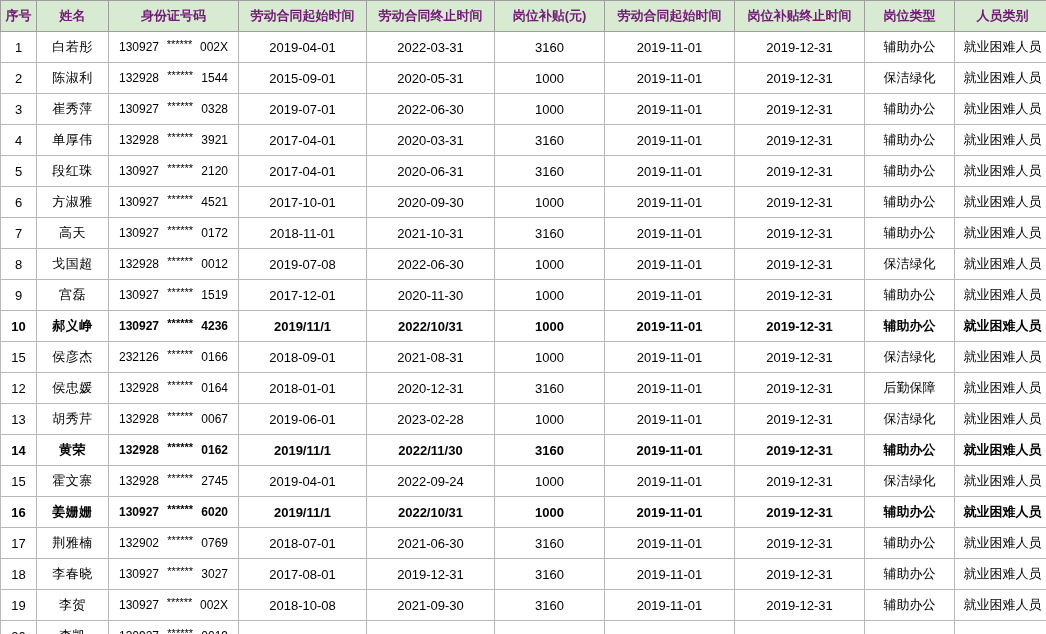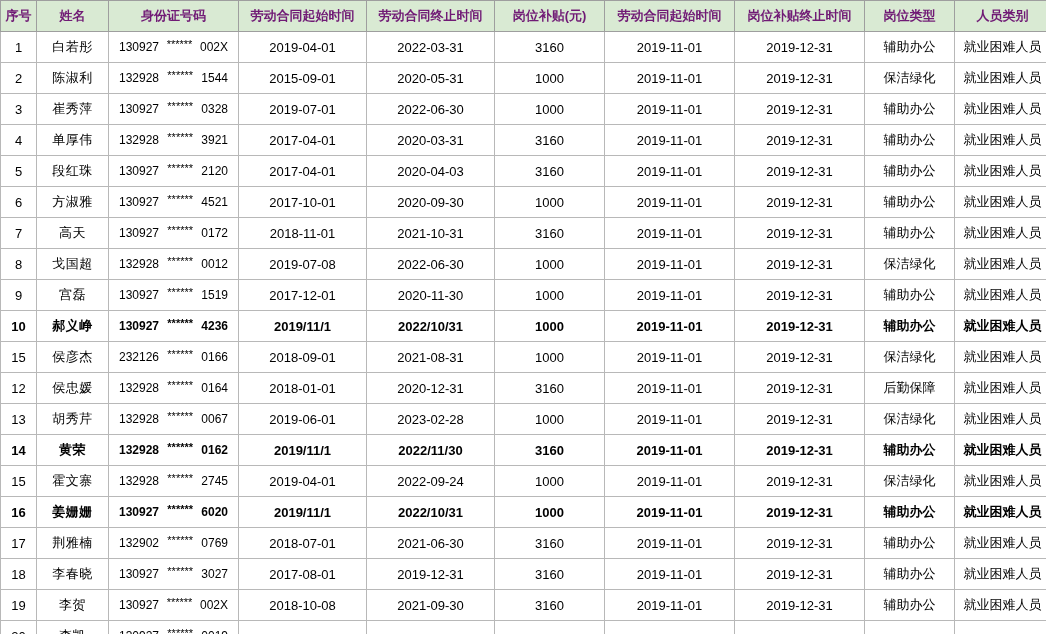--- a/index.html
+++ b/index.html
@@ -185,21 +185,21 @@
           <td class="idx black">5</td>
           <td class="name black">段红珠</td>
           <td class="idcell black">
             <div class="id-wrap">
               <span class="id-pre">130927</span>
               <span class="id-mask">******</span>
               <span class="id-suf">2120</span>
             </div>
           </td>
           <td class="black">2017-04-01</td>
-          <td class="black">2020-04-03</td>
+          <td class="black">2020-06-31</td>
           <td class="black">3160</td>
           <td class="black">2019-11-01</td>
           <td class="black">2019-12-31</td>
           <td class="black">辅助办公</td>
           <td class="black">就业困难人员</td>
         </tr>
         <tr>
           <td class="idx black">6</td>
           <td class="name black">方淑雅</td>
           <td class="idcell black">

